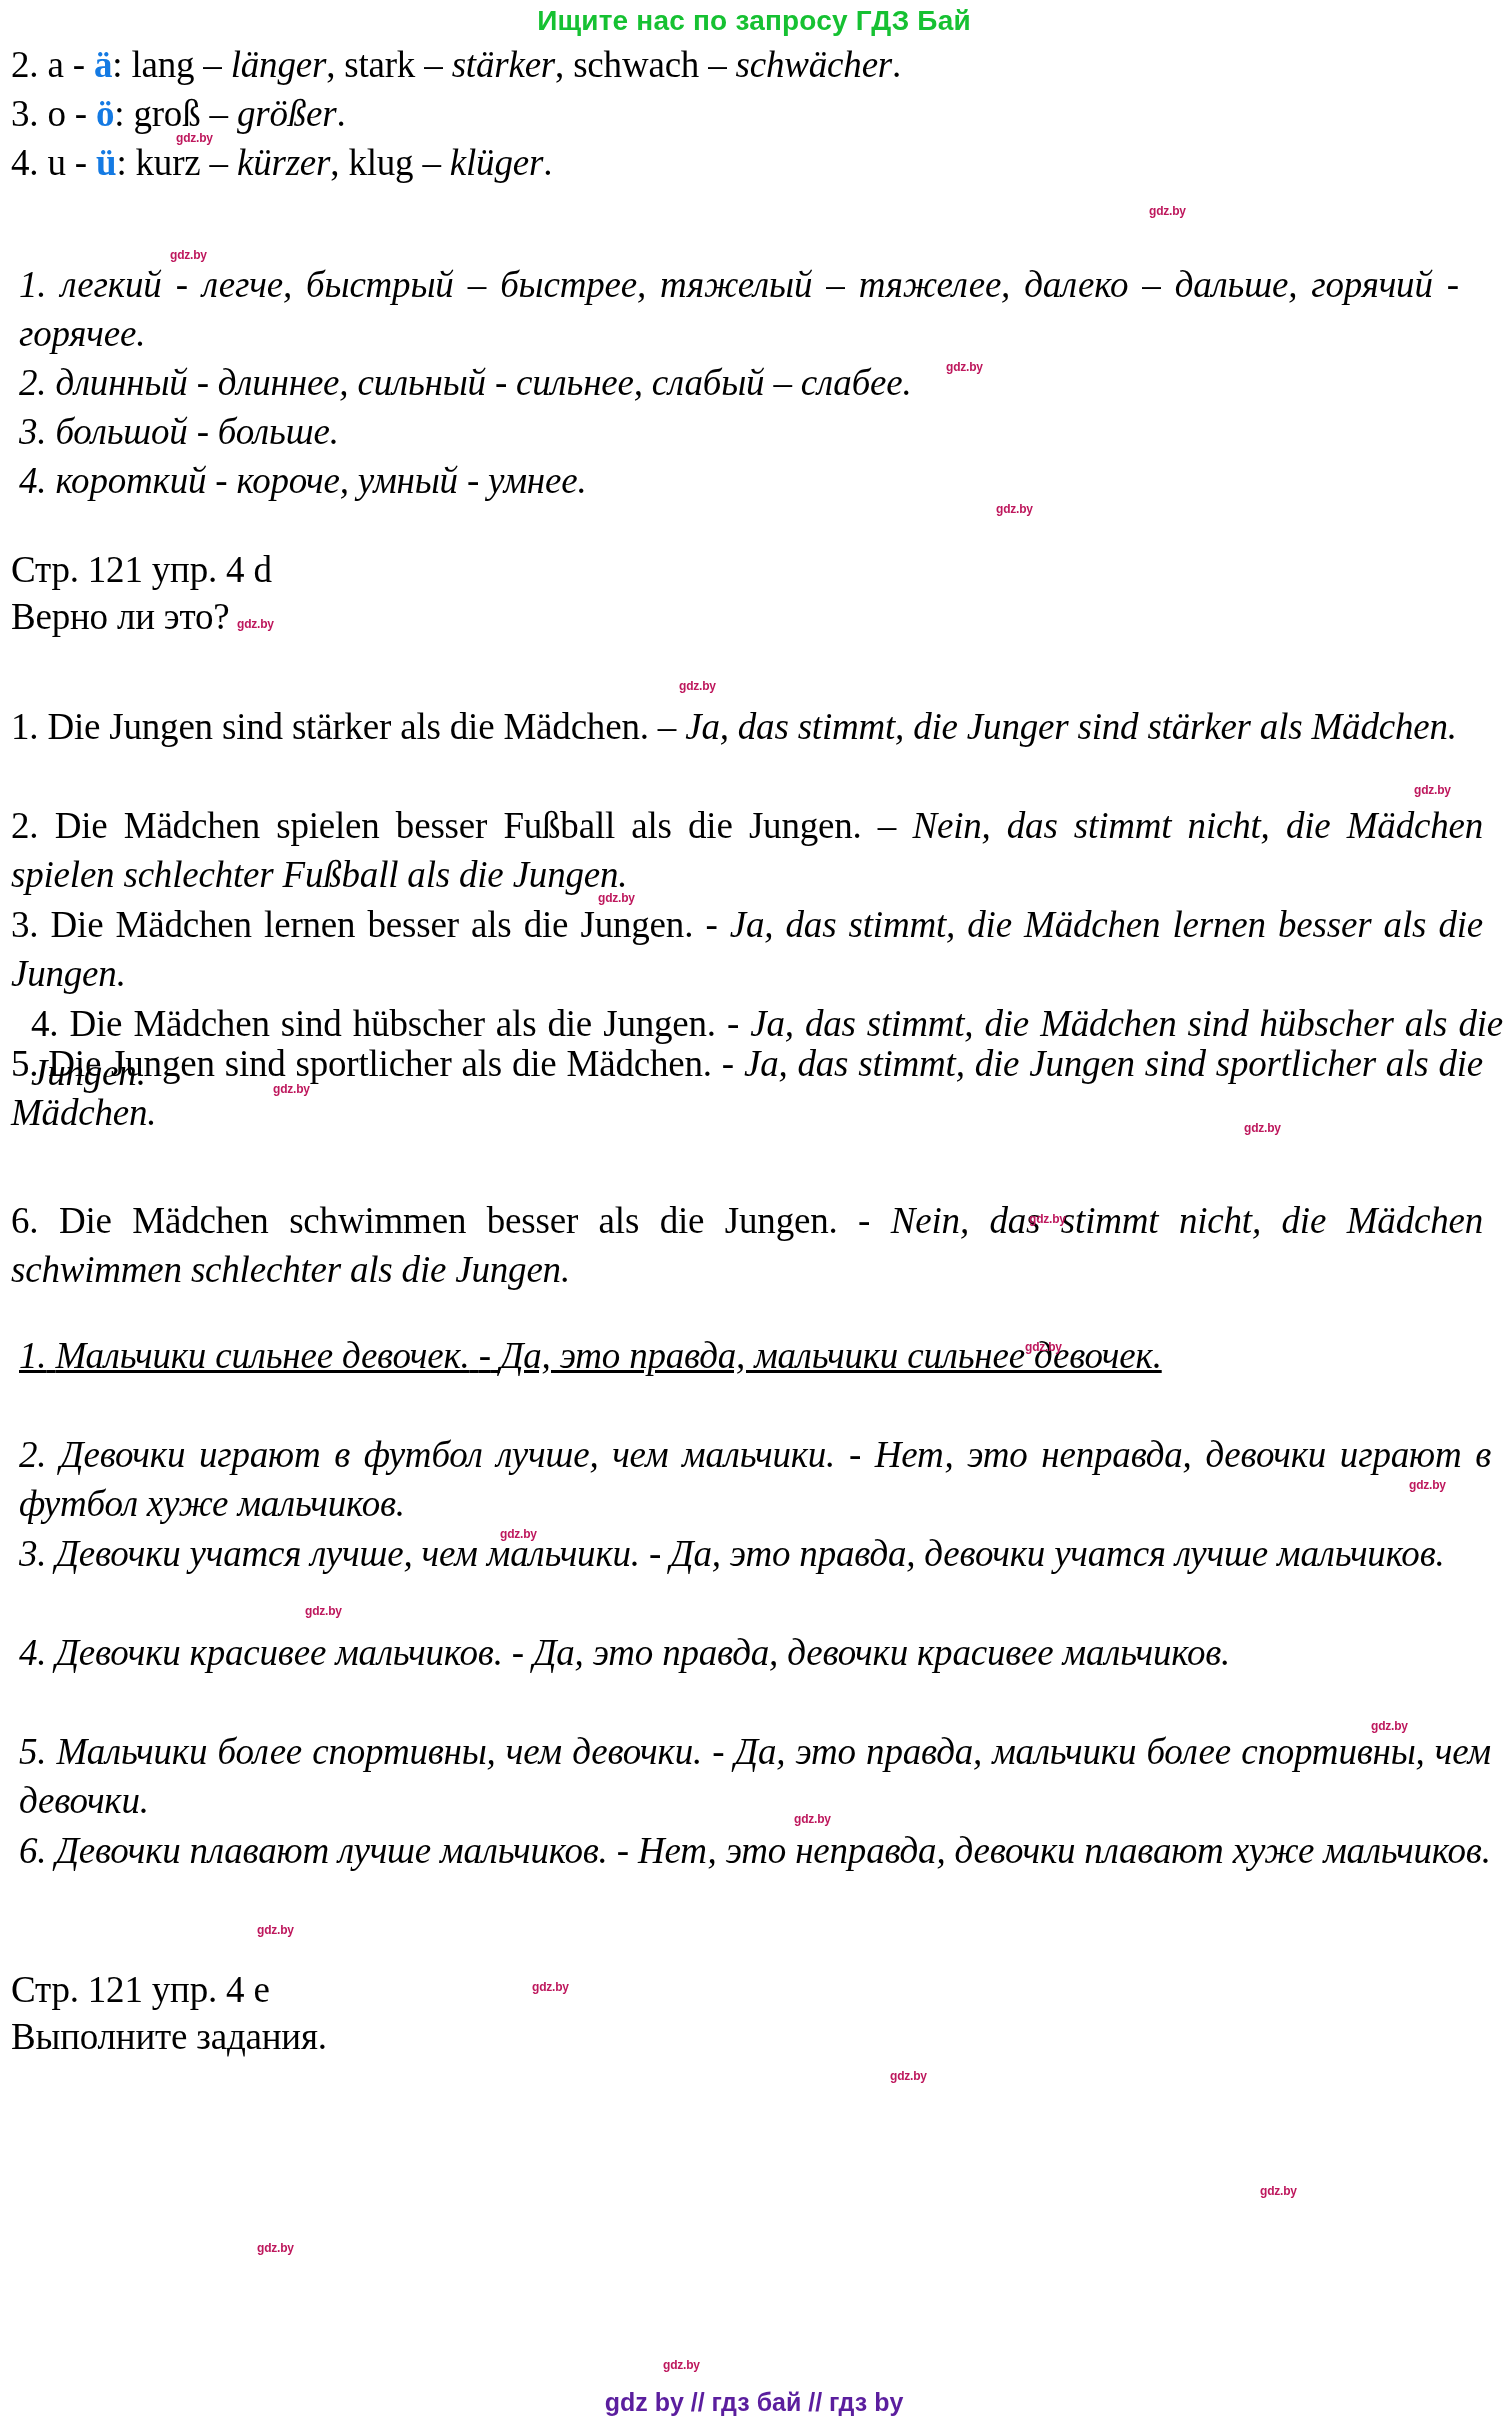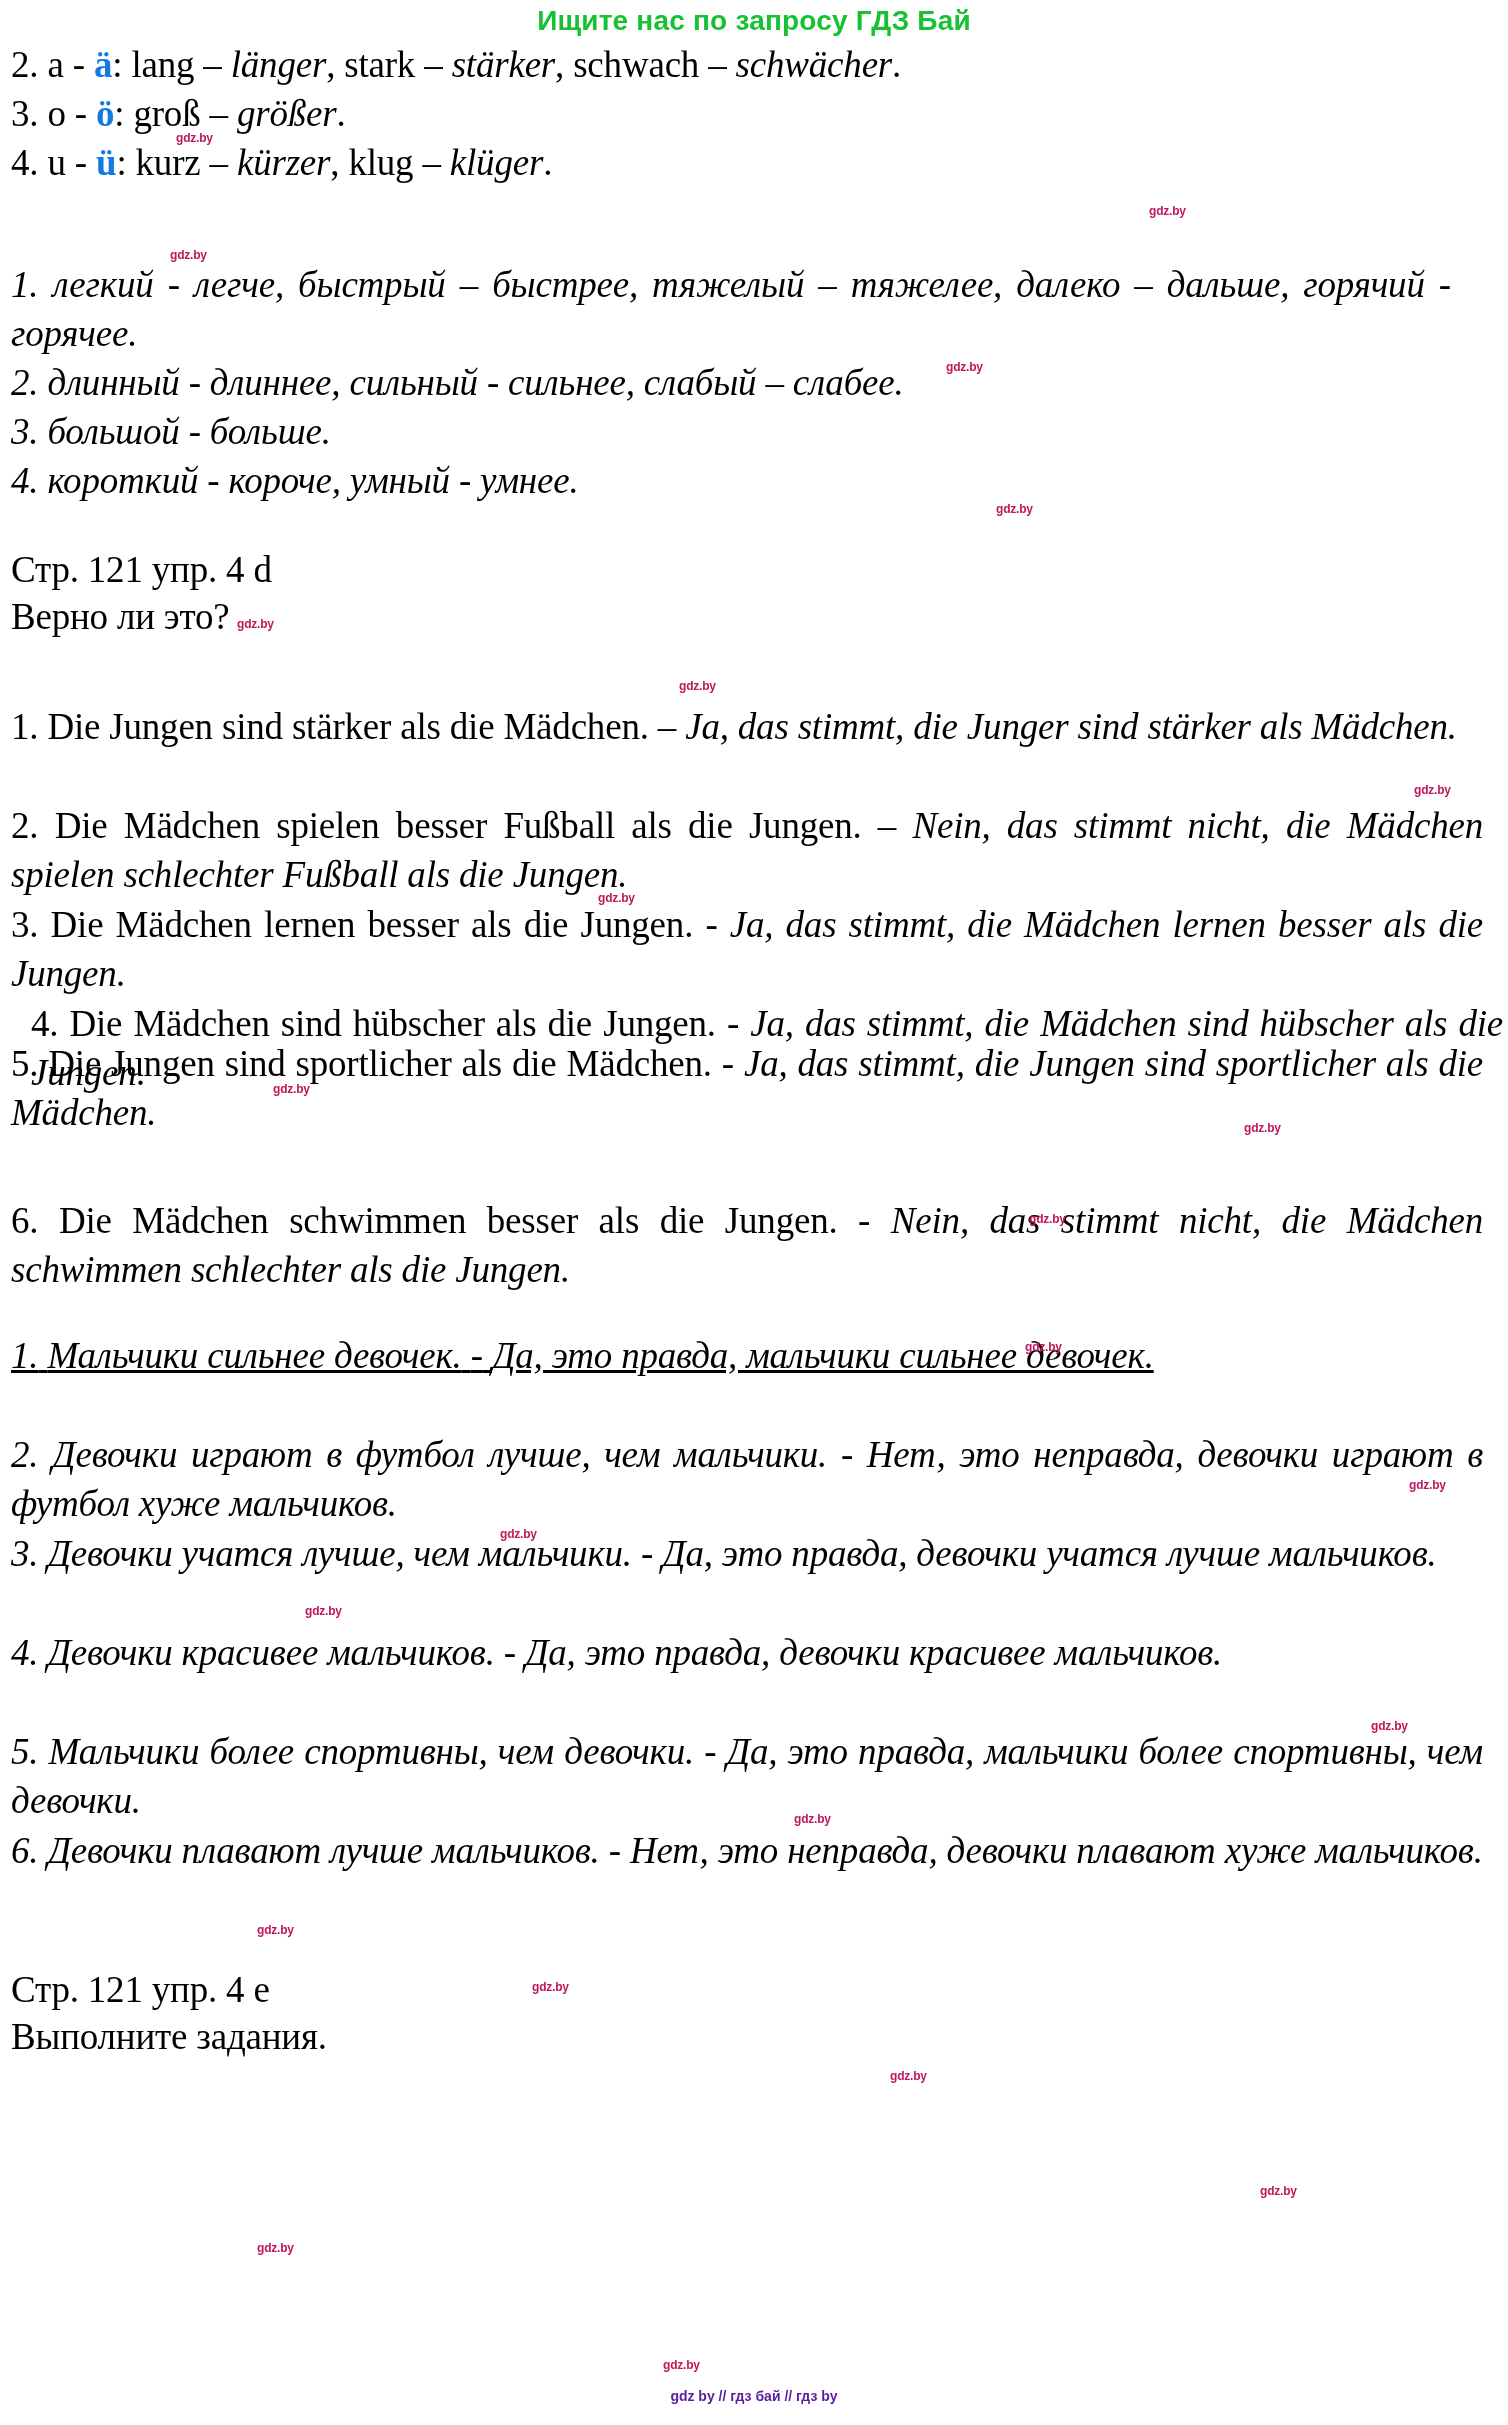--- a/index.html
+++ b/index.html
@@ -54,21 +54,21 @@
   .umlaut { color: #147ae3; font-weight: bold; font-style: normal; }
 
   
   .para {
     font-size: 37px;
     line-height: 1.315;
     text-align: justify;
     text-align-last: left;
     letter-spacing: -0.2px;
   }
-  .para.ital { font-style: italic; }
+  .para.ital { font-style: italic; margin-left: 8px; }
 
   .q { font-style: normal; }
   .a { font-style: italic; }
 
   .blk { position: absolute; left: 0; }
 
   
   .wm {
     position: absolute;
     font-family: "Liberation Sans", "DejaVu Sans", sans-serif;
@@ -80,21 +80,21 @@
   }
 
   
   .footer-links {
     position: absolute;
     top: 2388px;
     left: 0;
     width: 1508px;
     text-align: center;
     font-family: "Liberation Sans", "DejaVu Sans", sans-serif;
-    font-size: 14px;
+    font-size: 25px;
     font-weight: bold;
     color: #5b1e9e;
     white-space: nowrap;
   }
 </style>
 </head>
 <body>
 
 <div class="promo-banner">Ищите нас по запросу ГДЗ Бай</div>
 

